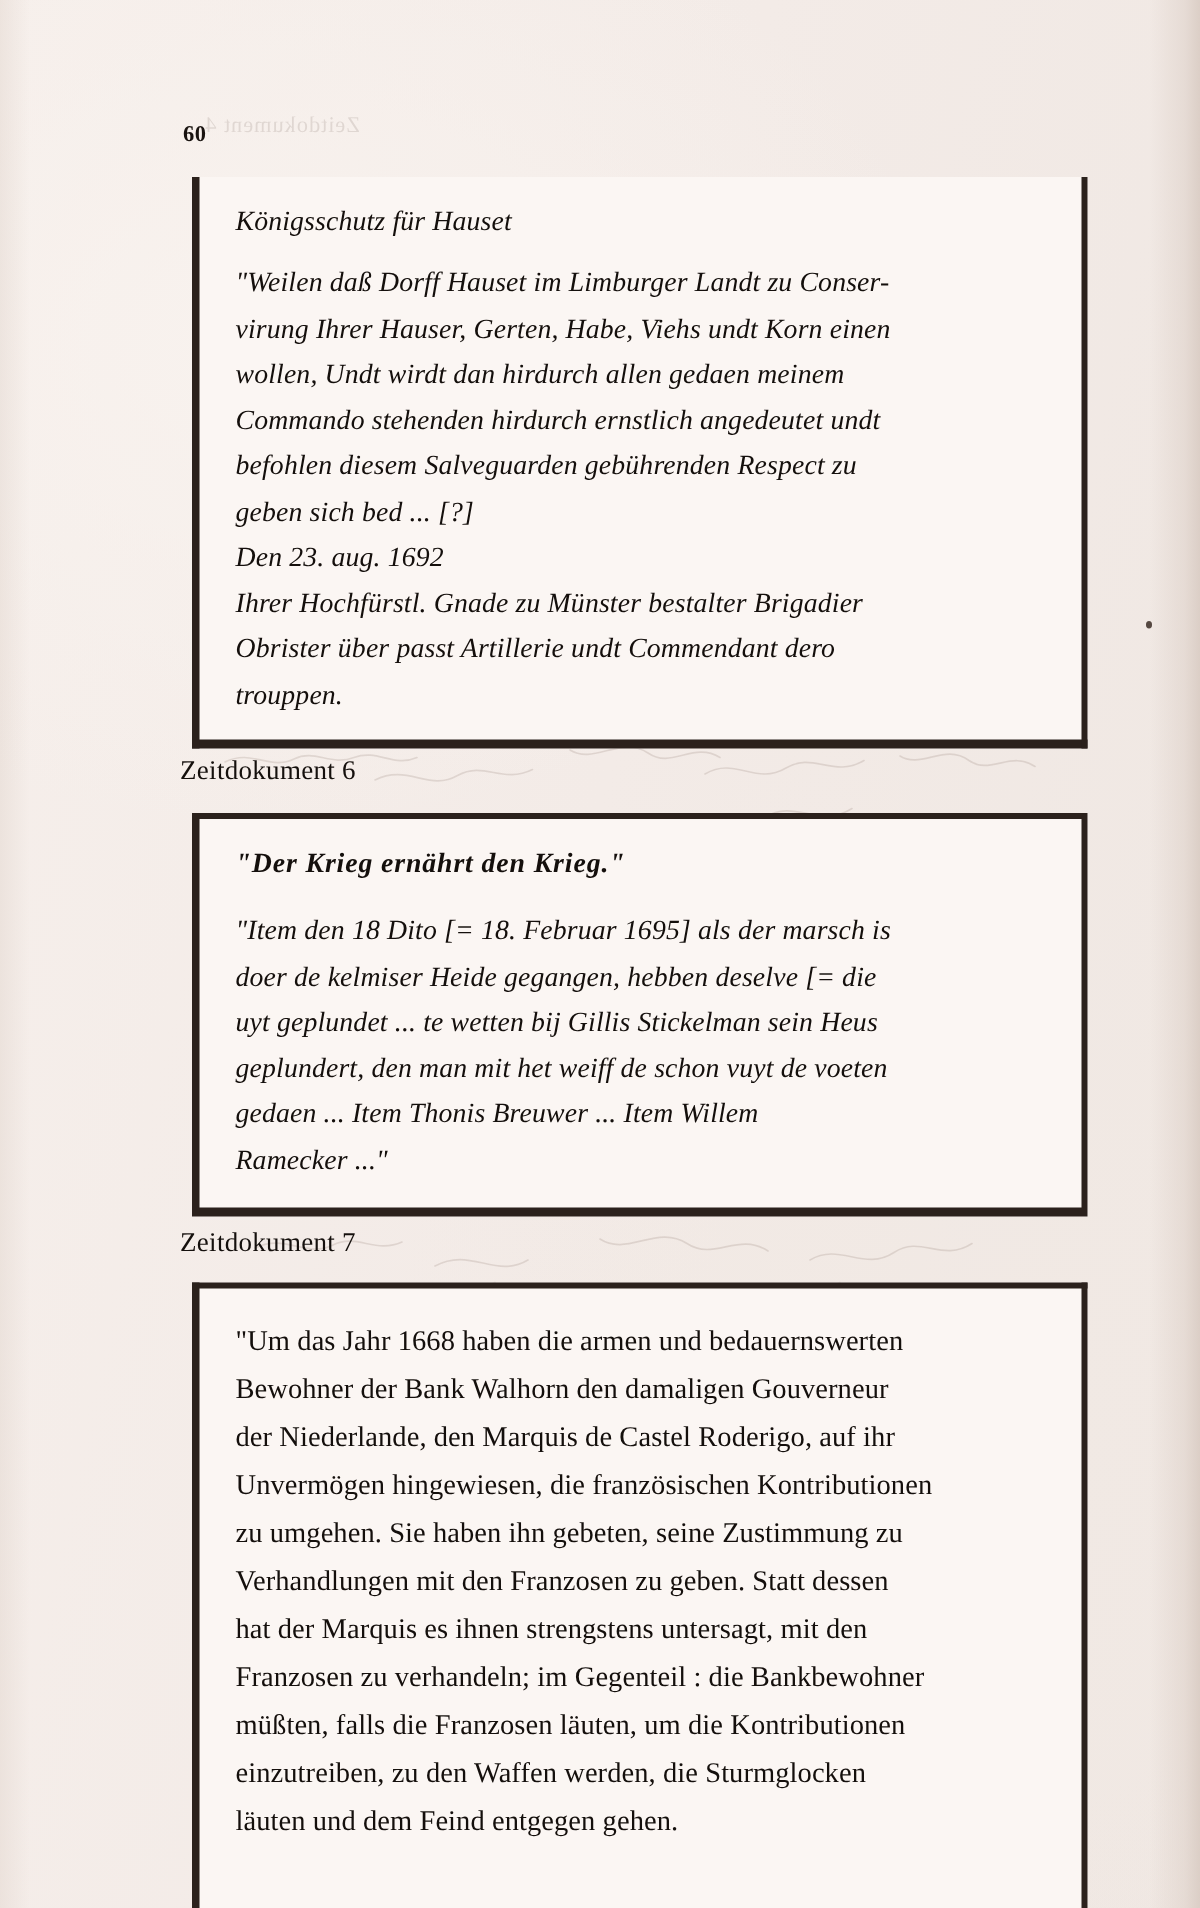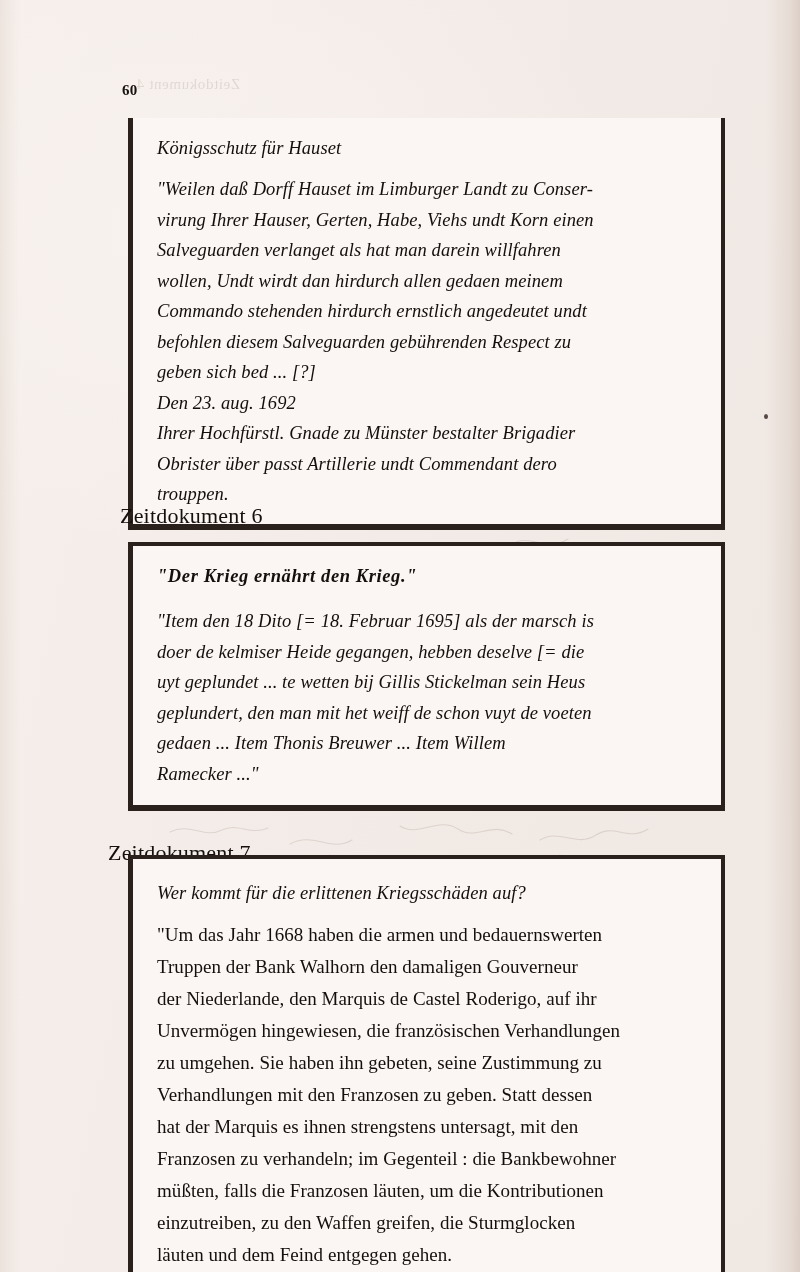--- a/index.html
+++ b/index.html
@@ -144,26 +144,26 @@
     font-weight: bold;
     font-size: 18.5px;
     line-height: 28px;
     margin: 0 0 16px 0;
     letter-spacing: 0.6px;
   }
 
   
   .caption {
     position: absolute;
-    font-size: 22px;
+    font-size: 18px;
     color: #15100d;
     letter-spacing: 0.2px;
   }
   .caption.c6 { left: 120px; top: 503px; }
-  .caption.c7 { left: 108px; top: 818px; margin-top: 22px; }
+  .caption.c7 { left: 120px; top: 818px; }
 
   
   .speck {
     position: absolute;
     left: 764px;
     top: 414px;
     width: 4px;
     height: 5px;
     background: #3a2c25;
     border-radius: 50%;
@@ -224,21 +224,20 @@
 
   <div class="folio">60</div>
 
   <div class="speck"></div>
 
   <div class="docbox box1">
     <div class="doc-heading">Königsschutz für Hauset</div>
     <div class="doc-body doc-lines">
       <span class="ln">"Weilen daß Dorff Hauset im Limburger Landt zu Conser-</span>
       <span class="ln">virung Ihrer Hauser, Gerten, Habe, Viehs undt Korn einen</span>
-      <span class="ln">Salveguarden verlanget als hat man darein willfahren</span>
       <span class="ln">wollen, Undt wirdt dan hirdurch allen gedaen meinem</span>
       <span class="ln">Commando stehenden hirdurch ernstlich angedeutet undt</span>
       <span class="ln">befohlen diesem Salveguarden gebührenden Respect zu</span>
       <span class="ln">geben sich bed ... [?]</span>
       <span class="ln">Den 23. aug. 1692</span>
       <span class="ln">Ihrer Hochfürstl. Gnade zu Münster bestalter Brigadier</span>
       <span class="ln">Obrister über passt Artillerie undt Commendant dero</span>
       <span class="ln">trouppen.</span>
     </div>
   </div>
@@ -253,29 +252,28 @@
       <span class="ln">uyt geplundet ... te wetten bij Gillis Stickelman sein Heus</span>
       <span class="ln">geplundert, den man mit het weiff de schon vuyt de voeten</span>
       <span class="ln">gedaen ... Item Thonis Breuwer ... Item Willem</span>
       <span class="ln">Ramecker ..."</span>
     </div>
   </div>
 
   <div class="caption c7">Zeitdokument 7</div>
 
   <div class="docbox box3">
-    <div class="doc-heading">Wer kommt für die erlittenen Kriegsschäden auf?</div>
     <div class="doc-body roman doc-lines">
       <span class="ln">"Um das Jahr 1668 haben die armen und bedauernswerten</span>
-      <span class="ln">Truppen der Bank Walhorn den damaligen Gouverneur</span>
+      <span class="ln">Bewohner der Bank Walhorn den damaligen Gouverneur</span>
       <span class="ln">der Niederlande, den Marquis de Castel Roderigo, auf ihr</span>
-      <span class="ln">Unvermögen hingewiesen, die französischen Verhandlungen</span>
+      <span class="ln">Unvermögen hingewiesen, die französischen Kontributionen</span>
       <span class="ln">zu umgehen. Sie haben ihn gebeten, seine Zustimmung zu</span>
       <span class="ln">Verhandlungen mit den Franzosen zu geben. Statt dessen</span>
       <span class="ln">hat der Marquis es ihnen strengstens untersagt, mit den</span>
       <span class="ln">Franzosen zu verhandeln; im Gegenteil : die Bankbewohner</span>
       <span class="ln">müßten, falls die Franzosen läuten, um die Kontributionen</span>
-      <span class="ln">einzutreiben, zu den Waffen greifen, die Sturmglocken</span>
+      <span class="ln">einzutreiben, zu den Waffen werden, die Sturmglocken</span>
       <span class="ln">läuten und dem Feind entgegen gehen.</span>
     </div>
   </div>
 
 </div>
 
 </body></html>

